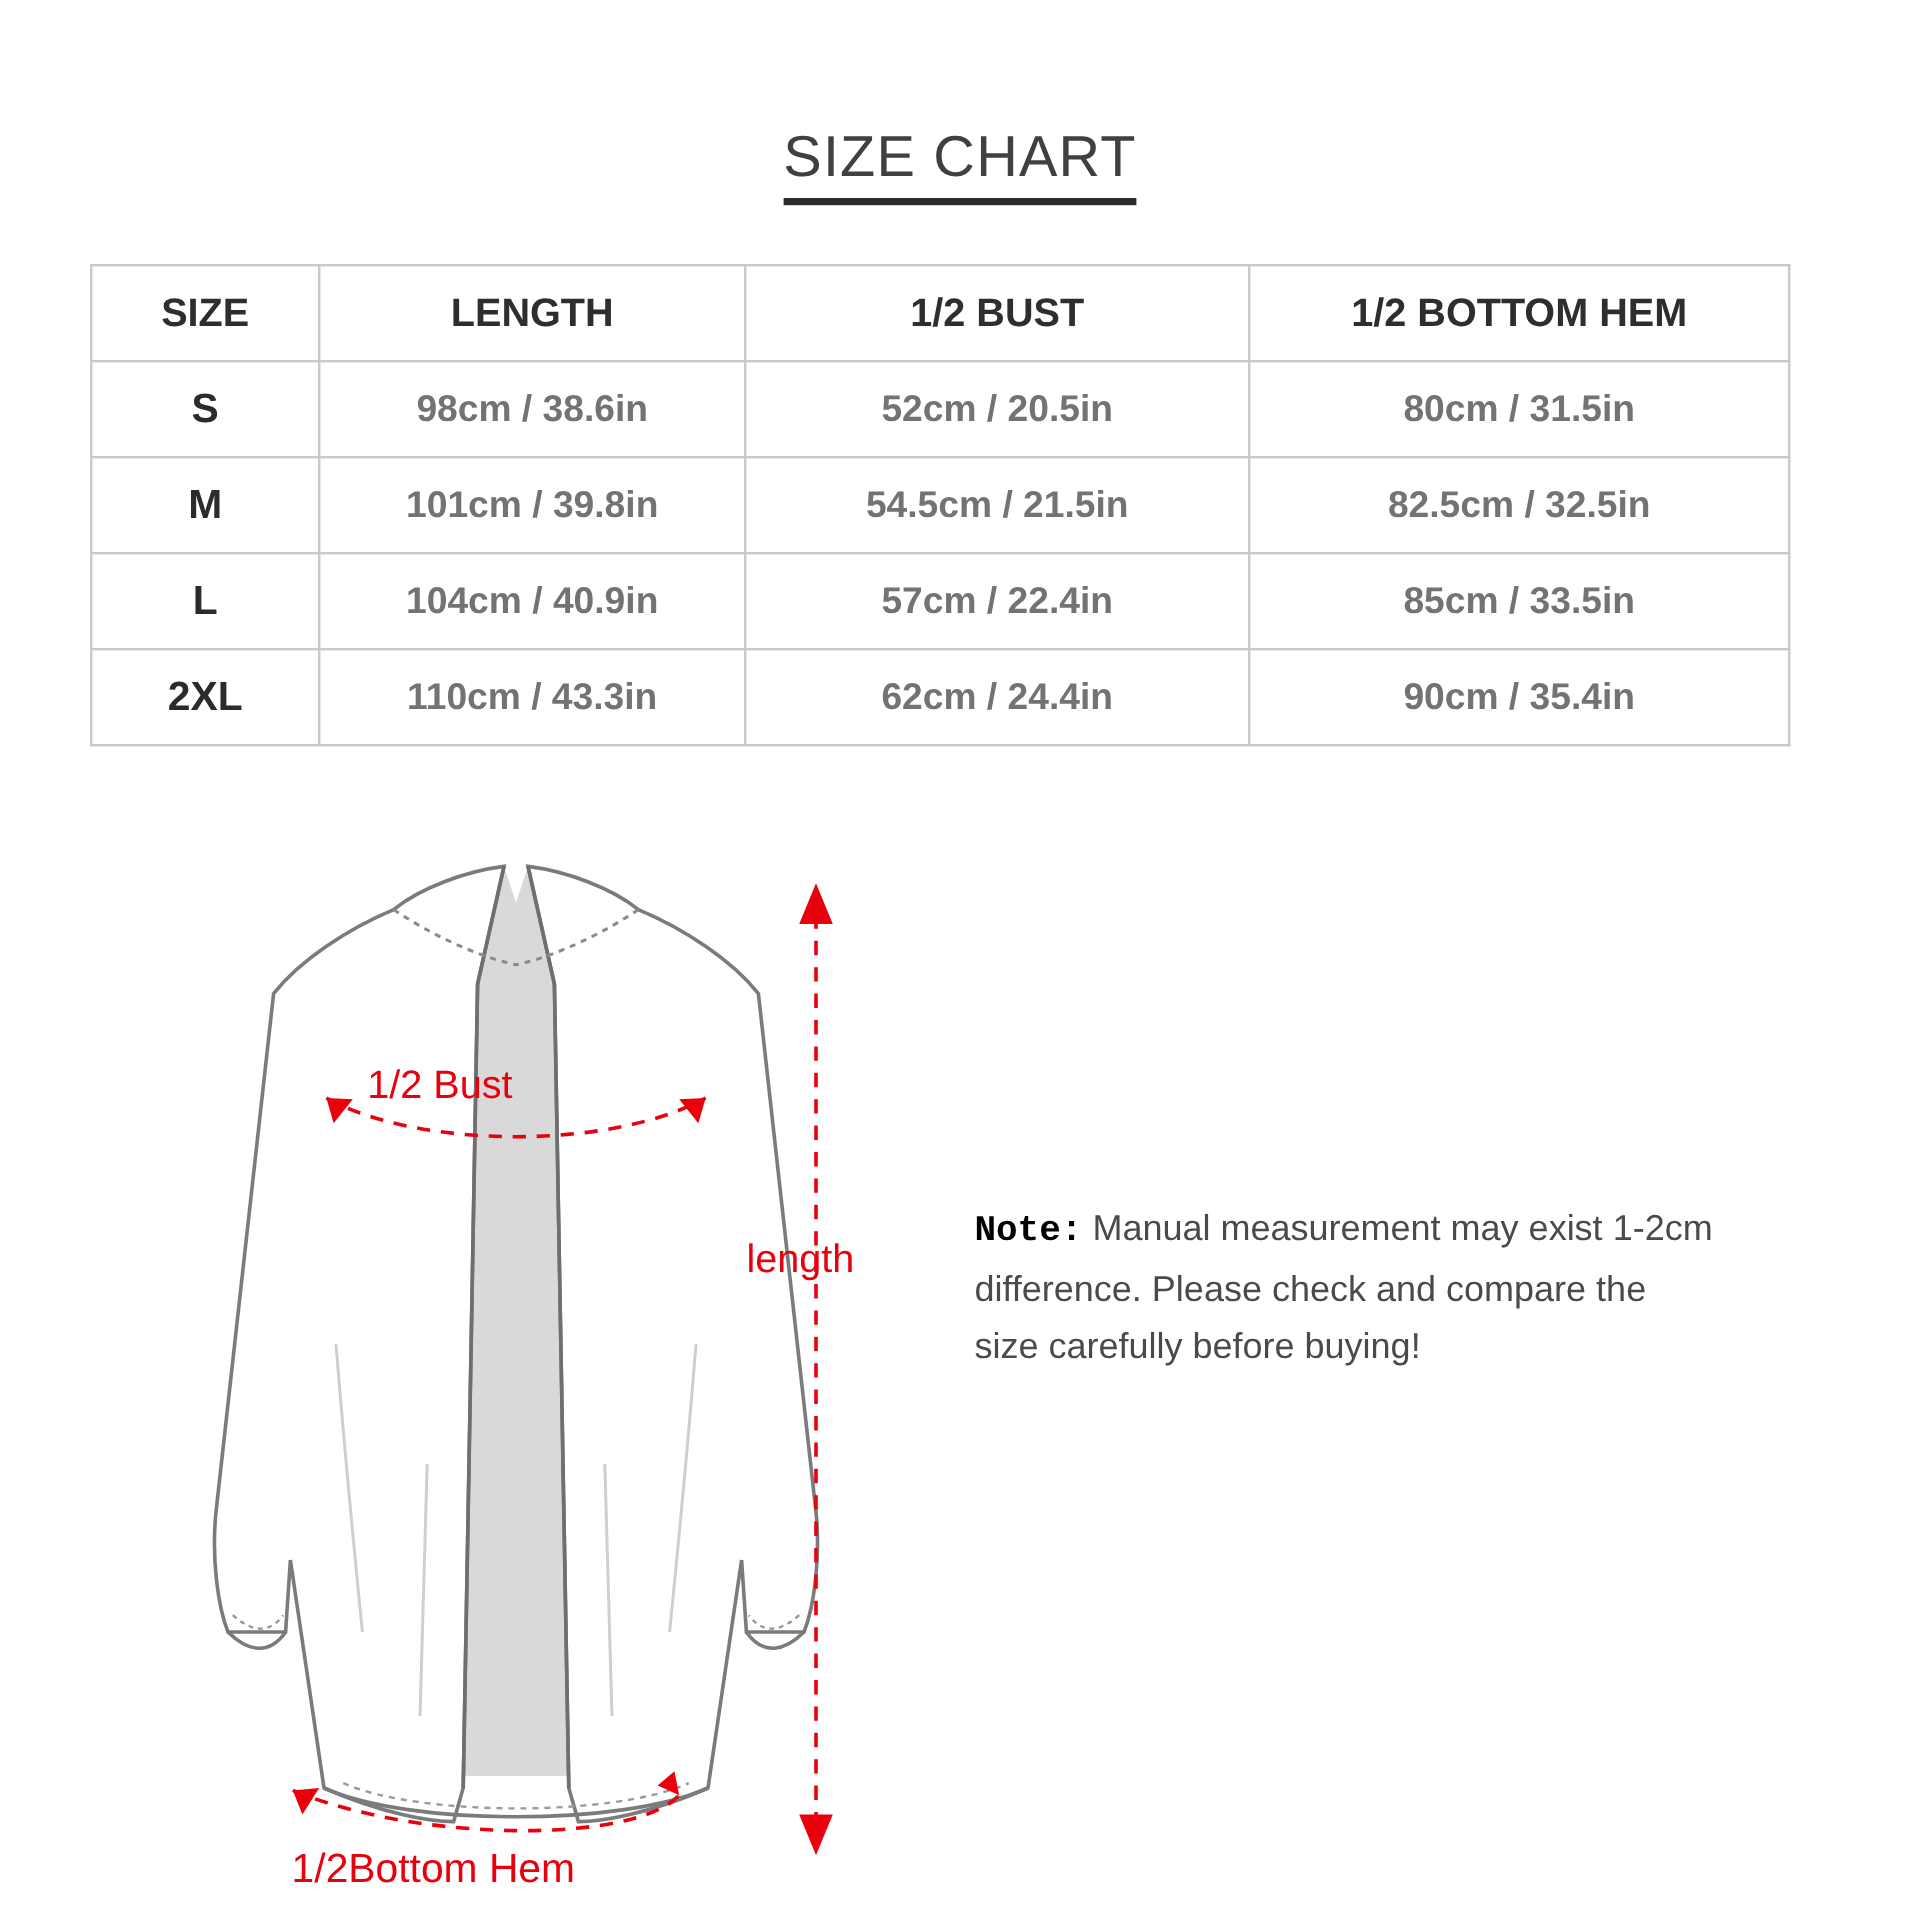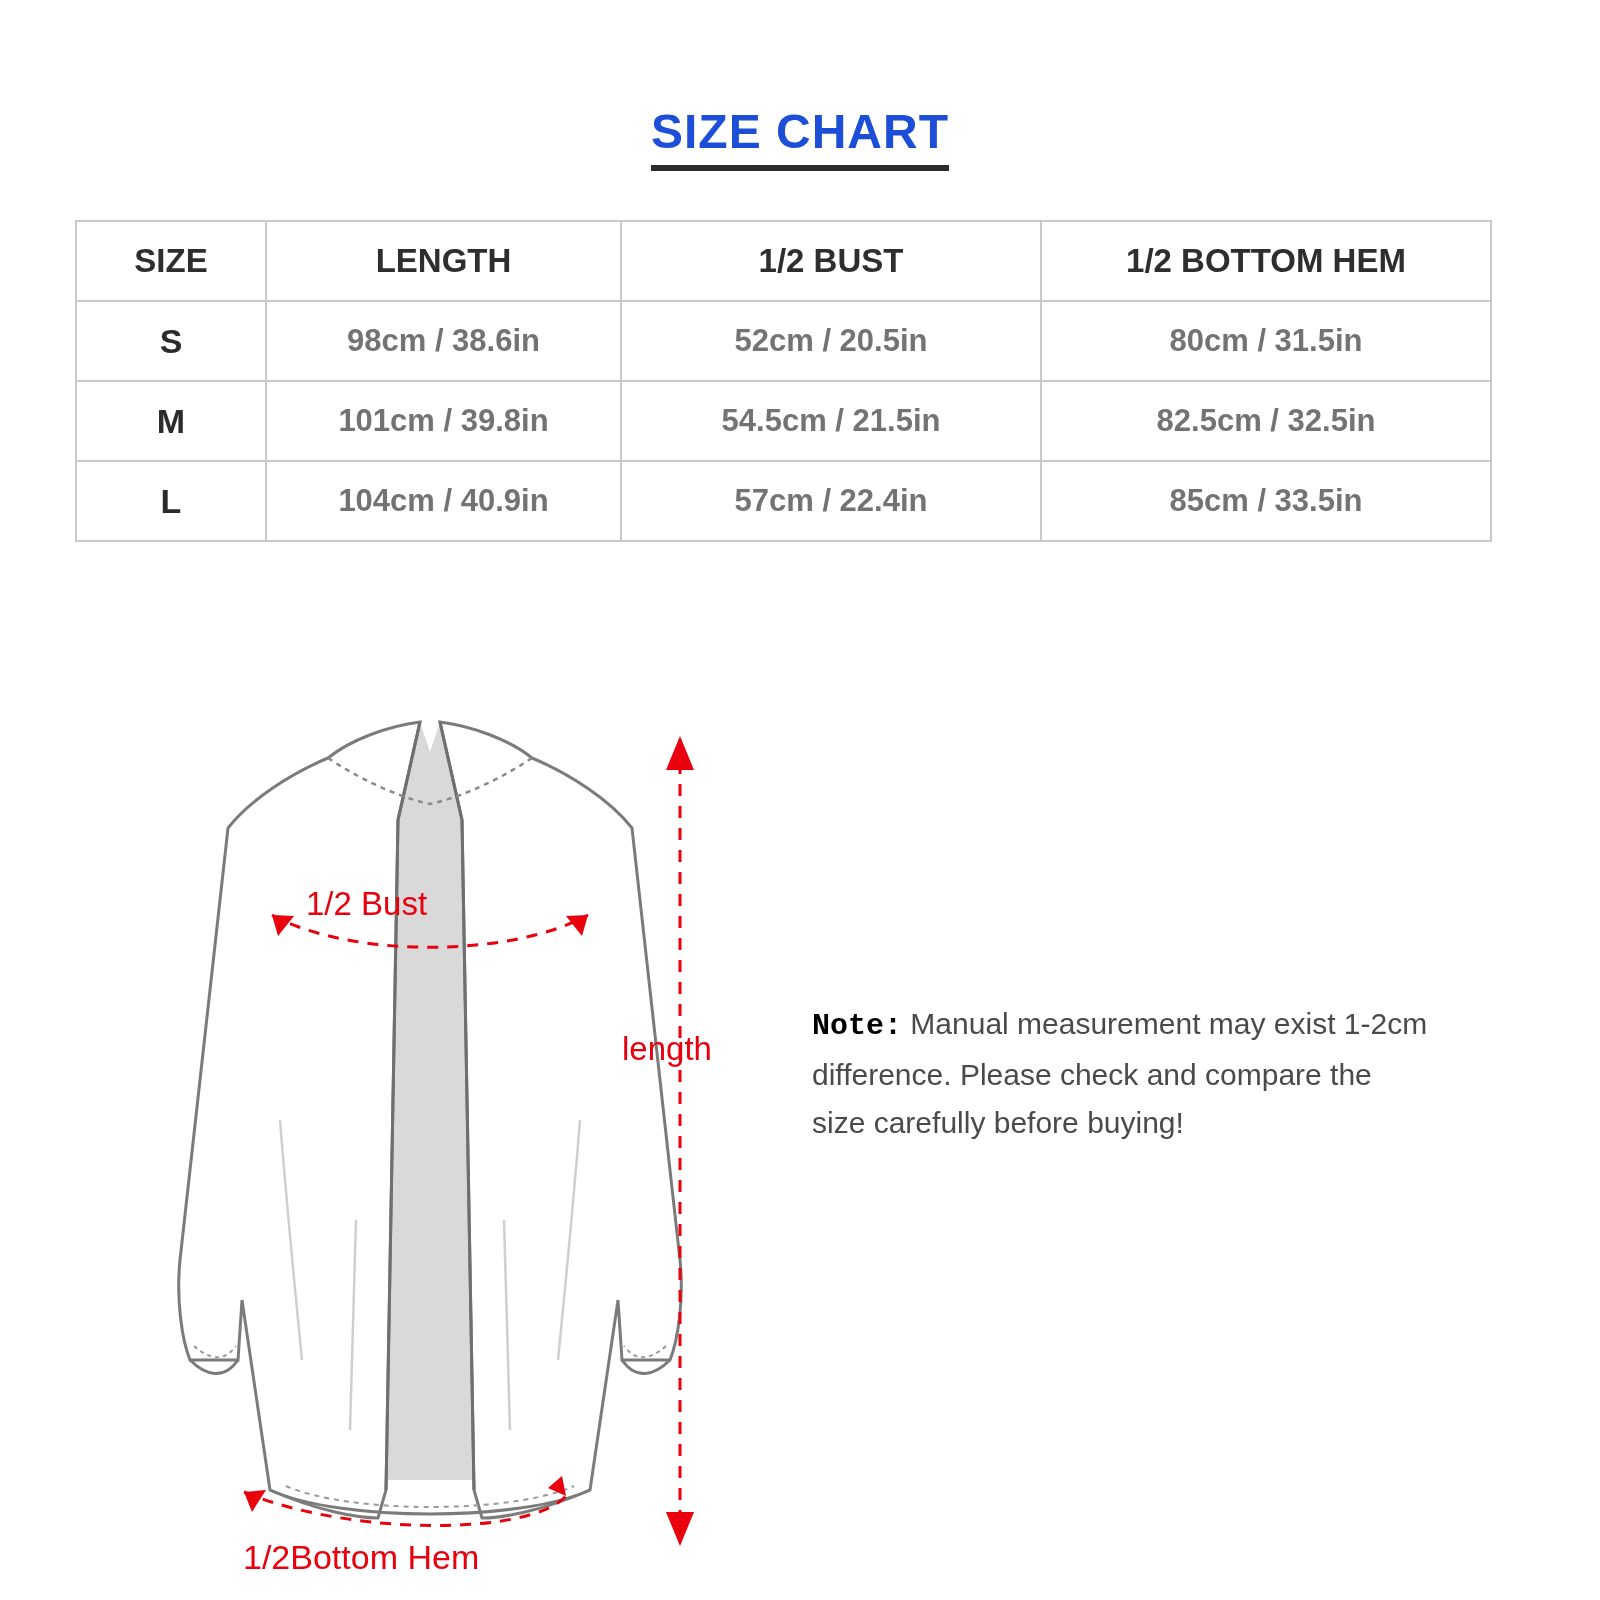--- a/index.html
+++ b/index.html
@@ -17,23 +17,23 @@
   }
 
   
   .title {
     position: absolute;
     top: 104px;
     left: 0;
     width: 1600px;
     text-align: center;
     font-size: 48px;
-    font-weight: bold;
+    font-weight: normal;
     letter-spacing: 1px;
-    color: #1d4ed8;
+    color: #404040;
   }
   .title span {
     display: inline-block;
     padding-bottom: 6px;
     border-bottom: 6px solid #2b2b2b;
   }
 
   
   .table-wrap {
     position: absolute;
@@ -156,20 +156,26 @@
         <td>101cm / 39.8in</td>
         <td>54.5cm / 21.5in</td>
         <td>82.5cm / 32.5in</td>
       </tr>
       <tr>
         <td class="size-cell">L</td>
         <td>104cm / 40.9in</td>
         <td>57cm / 22.4in</td>
         <td>85cm / 33.5in</td>
       </tr>
+      <tr>
+        <td class="size-cell">2XL</td>
+        <td>110cm / 43.3in</td>
+        <td>62cm / 24.4in</td>
+        <td>90cm / 35.4in</td>
+      </tr>
     </tbody>
   </table>
 </div>
 
 <div class="illus">
   <svg width="620" height="860" viewBox="0 0 620 860">
 
     <path d="M208 58 C230 40 268 26 300 22 L310 52 L320 22 C352 26 390 40 412 58
              L404 120 L420 780 L196 780 L212 120 Z" fill="#d9d9d9" stroke="none"></path>
 

